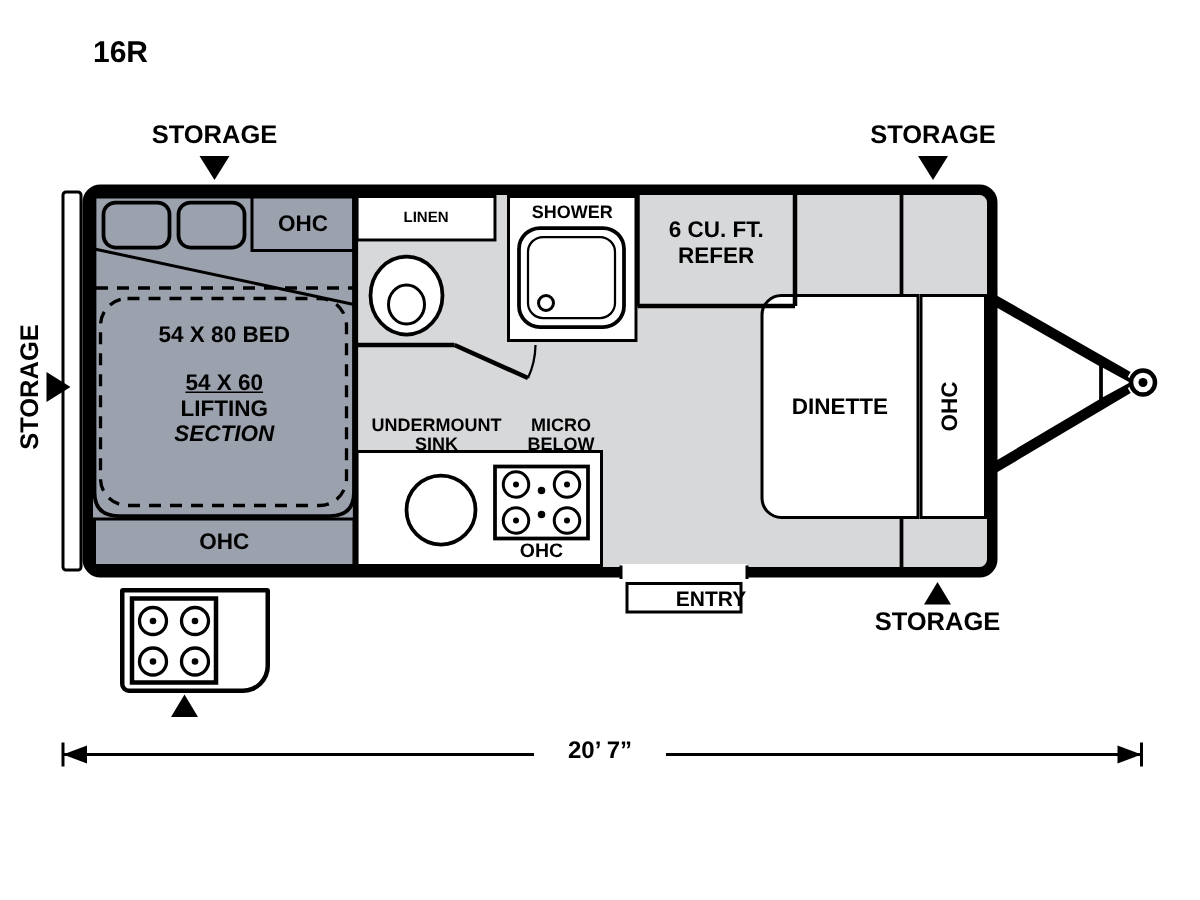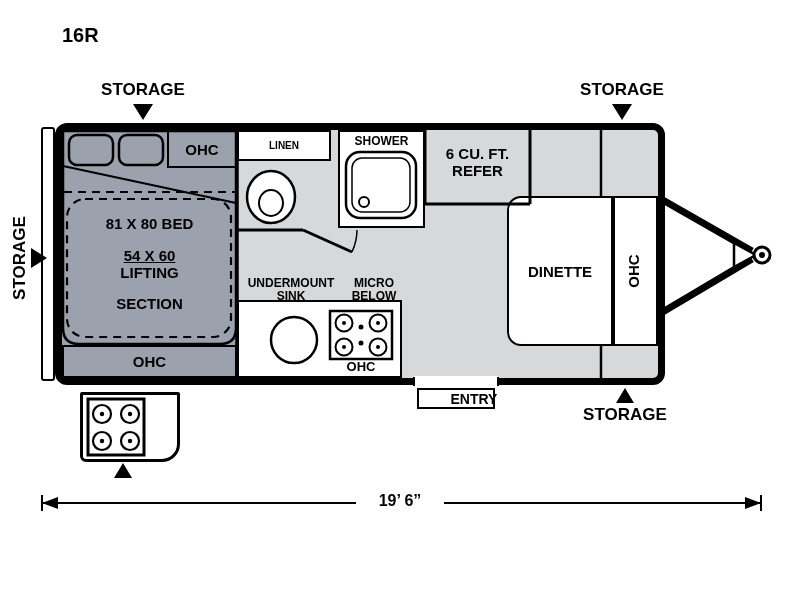--- a/index.html
+++ b/index.html
@@ -151,37 +151,37 @@
     </g>
   </svg>
 
   <div class="lbl s17" style="left:83px;top:80px;width:120px;">STORAGE</div>
   <div class="lbl s17" style="left:562px;top:80px;width:120px;">STORAGE</div>
   <div class="lbl s17 rot" style="left:-40px;top:248px;width:120px;height:20px;">STORAGE</div>
   <div class="lbl s17" style="left:565px;top:405px;width:120px;">STORAGE</div>
 
   <div class="lbl s15 flex" style="left:167px;top:130px;width:70px;height:38px;">OHC</div>
   <div class="lbl s15 flex" style="left:62px;top:345px;width:175px;height:33px;">OHC</div>
-  <div class="lbl s15" style="left:62px;top:215px;width:175px;">81 X 80 BED</div>
+  <div class="lbl s15" style="left:62px;top:215px;width:175px;">54 X 80 BED</div>
   <div class="lbl s15" style="left:62px;top:247px;width:175px;text-decoration:underline;">54 X 60</div>
   <div class="lbl s15" style="left:62px;top:264px;width:175px;">LIFTING</div>
-  <div class="lbl s15" style="left:62px;top:295px;width:175px;">SECTION</div>
+  <div class="lbl s15" style="left:62px;top:281px;width:175px;font-style:italic;">SECTION</div>
 
   <div class="lbl s14 flex" style="left:237px;top:130px;width:94px;height:31px;">LINEN</div>
   <div class="lbl s12" style="left:340px;top:134px;width:83px;">SHOWER</div>
 
   <div class="lbl s12" style="left:236px;top:276px;width:110px;">UNDERMOUNT</div>
   <div class="lbl s12" style="left:236px;top:289px;width:110px;">SINK</div>
   <div class="lbl s12" style="left:344px;top:276px;width:60px;">MICRO</div>
   <div class="lbl s12" style="left:344px;top:289px;width:60px;">BELOW</div>
   <div class="lbl s13" style="left:329px;top:359px;width:64px;">OHC</div>
 
   <div class="lbl s15" style="left:425px;top:145px;width:105px;">6 CU. FT.</div>
   <div class="lbl s15" style="left:425px;top:162px;width:105px;">REFER</div>
 
   <div class="lbl s15 flex" style="left:507px;top:196px;width:106px;height:150px;">DINETTE</div>
   <div class="lbl s15 rot" style="left:575px;top:261px;width:120px;height:20px;">OHC</div>
 
   <div class="abs entry-box flex lbl" style="position:absolute;padding-left:36px;">ENTRY</div>
 
-  <div class="lbl s16" style="left:355px;top:492px;width:90px;">19’ 6”</div>
+  <div class="lbl s16" style="left:355px;top:492px;width:90px;">20’ 7”</div>
 
 </div>
 
 </body></html>

